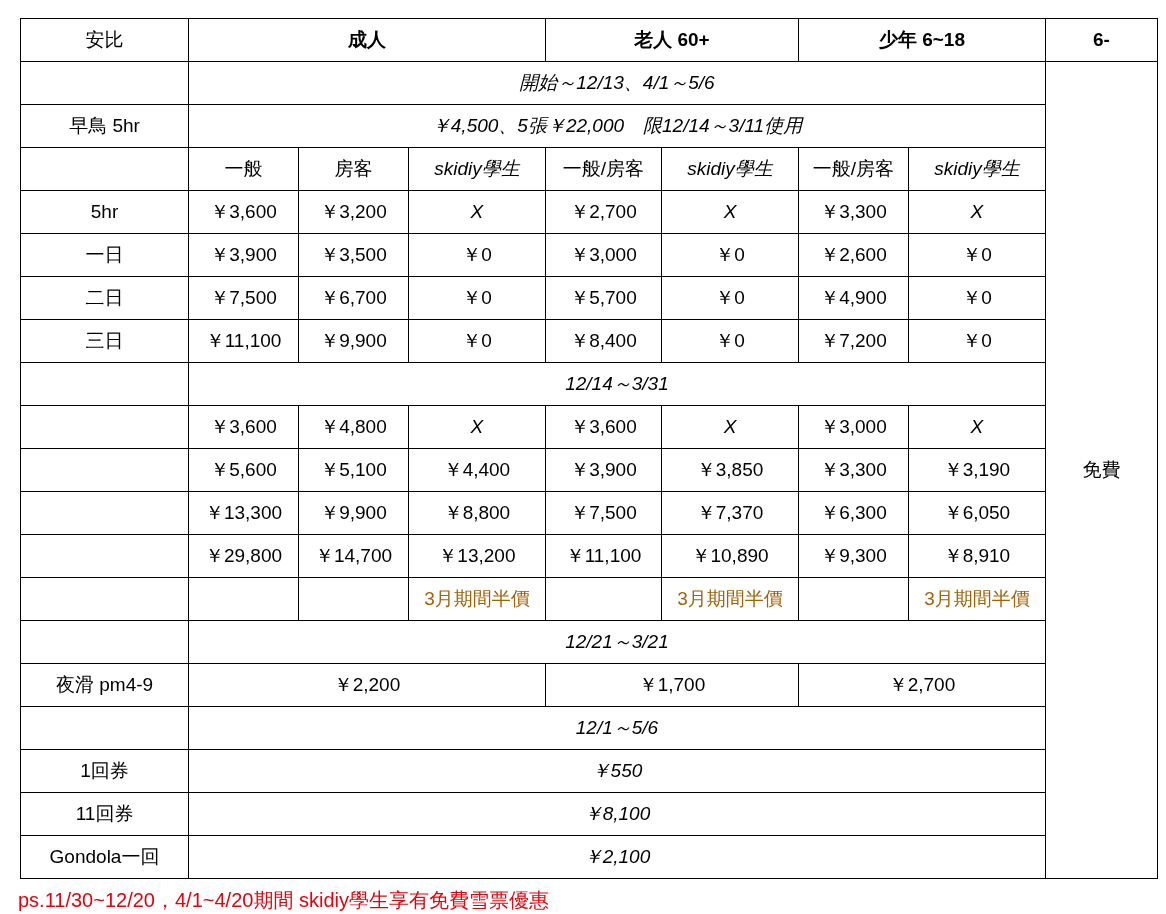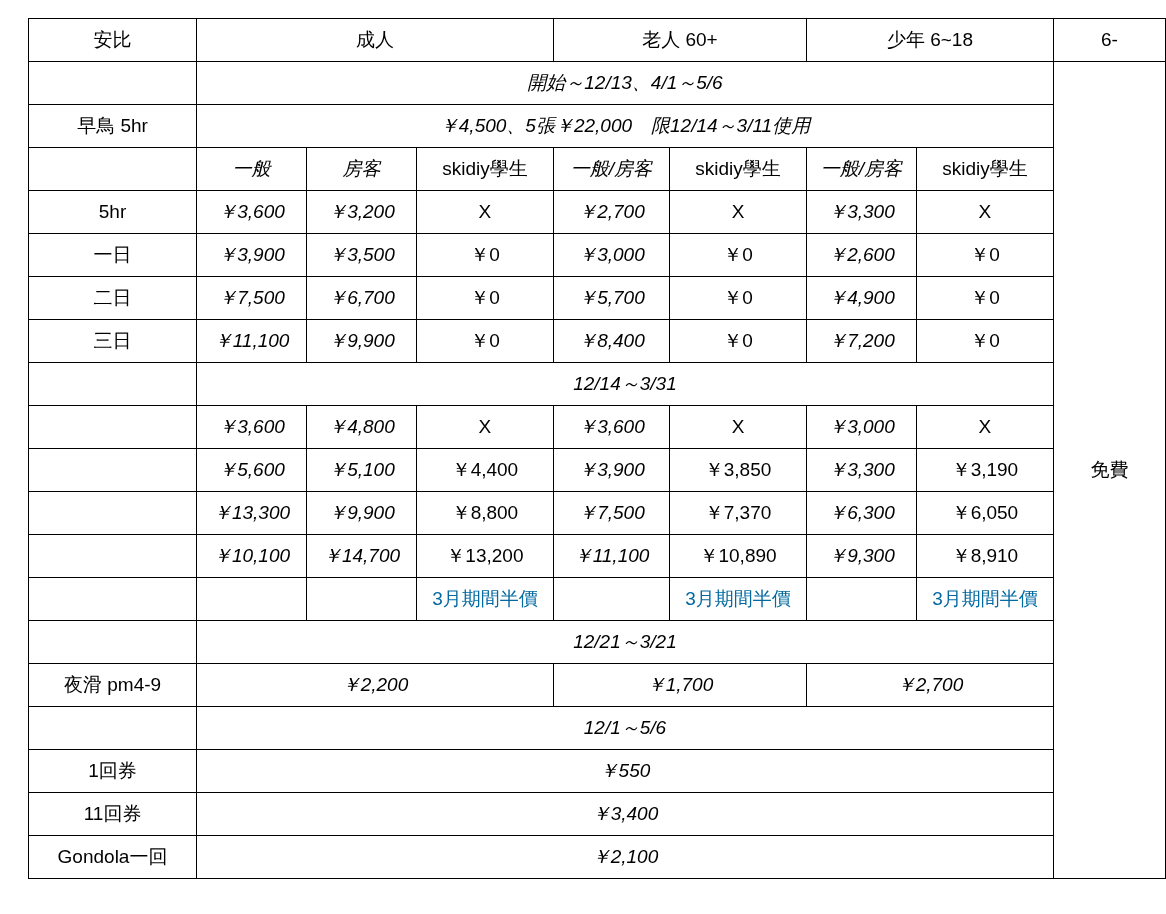--- a/index.html
+++ b/index.html
@@ -15,21 +15,21 @@
     overflow: hidden;
   }
   #sheet {
     position: relative;
     width: 1166px;
     height: 914px;
   }
   table.price {
     border-collapse: collapse;
     table-layout: fixed;
-    margin: 18px 0 0 28px;
+    margin: 18px 0 0 20px;
     width: 1138px;
   }
   table.price td {
     border: 1px solid #000000;
     text-align: center;
     vertical-align: middle;
     font-size: 19px;
     height: 42px;
     padding: 0 2px;
     white-space: nowrap;
@@ -42,53 +42,54 @@
   col.c3 { width: 132px; }
   col.c4 { width: 112px; }
   col.c5 { width: 132px; }
   col.c6 { width: 106px; }
   col.c7 { width: 132px; }
   col.c8 { width: 108px; }
 
   .hdr-blue {
     background: #c9d9f1;
     font-size: 21px;
+    font-weight: bold;
   }
   .hdr-green {
     background: #d9e8d0;
     font-size: 21px;
   }
   .blue-cell {
     background: #c9d9f1;
   }
   .pink {
     background: #f2cfd0;
   }
   .pink-label {
     background: #f2cfd0;
     font-size: 19px;
   }
   .grey {
     background: #f2f2f2;
+    font-style: italic;
   }
   .lightgrey {
     background: #f7f7f7;
-    font-style: italic;
   }
   .greenbig {
     background: #d9e8d0;
     font-size: 22px;
   }
   .span-wide {
     background: #fafafa;
     font-size: 19px;
     font-style: italic;
   }
   .red-note {
-    color: #0369a1;
+    color: #a16207;
     font-size: 18px;
   }
   .footnote {
     margin: 8px 0 0 18px;
     color: #e8000b;
     font-size: 20px;
     font-family: "Liberation Sans", sans-serif;
     white-space: nowrap;
   }
   .blank { background: #ffffff; }
@@ -218,21 +219,21 @@
         <td class="lightgrey">￥9,900</td>
         <td class="pink">￥8,800</td>
         <td class="lightgrey">￥7,500</td>
         <td class="pink">￥7,370</td>
         <td class="lightgrey">￥6,300</td>
         <td class="pink">￥6,050</td>
       </tr>
 
       <tr>
         <td class="blank"></td>
-        <td class="lightgrey">￥10,100</td>
+        <td class="lightgrey">￥29,800</td>
         <td class="lightgrey">￥14,700</td>
         <td class="pink">￥13,200</td>
         <td class="lightgrey">￥11,100</td>
         <td class="pink">￥10,890</td>
         <td class="lightgrey">￥9,300</td>
         <td class="pink">￥8,910</td>
       </tr>
 
       <tr>
         <td class="blank"></td>
@@ -262,23 +263,24 @@
         <td class="span-wide" colspan="7">12/1～5/6</td>
       </tr>
 
       <tr>
         <td>1回券</td>
         <td class="span-wide" colspan="7">￥550</td>
       </tr>
 
       <tr>
         <td>11回券</td>
-        <td class="span-wide" colspan="7">￥3,400</td>
+        <td class="span-wide" colspan="7">￥8,100</td>
       </tr>
 
       <tr>
         <td>Gondola一回</td>
         <td class="span-wide" colspan="7">￥2,100</td>
       </tr>
     </tbody>
   </table>
 
+  <div class="footnote">ps.11/30~12/20，4/1~4/20期間 skidiy學生享有免費雪票優惠</div>
 </div>
 
 </body></html>

